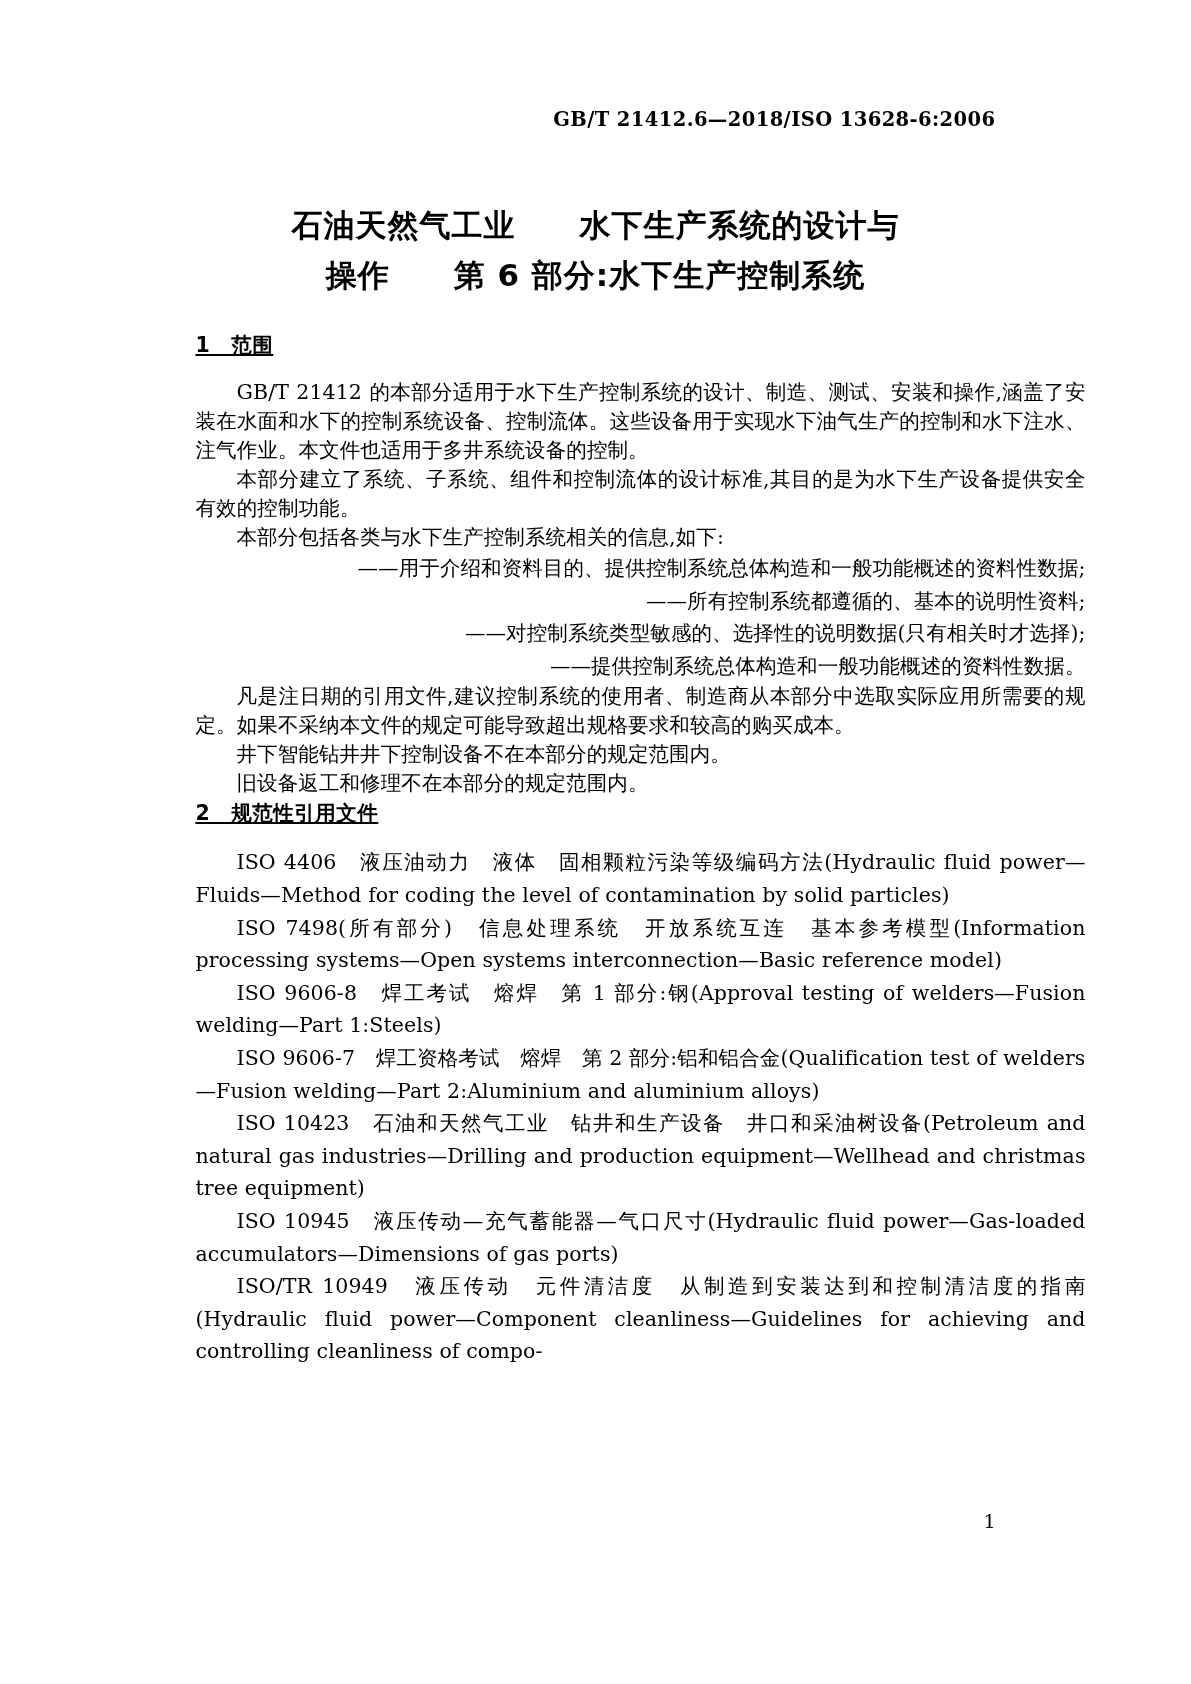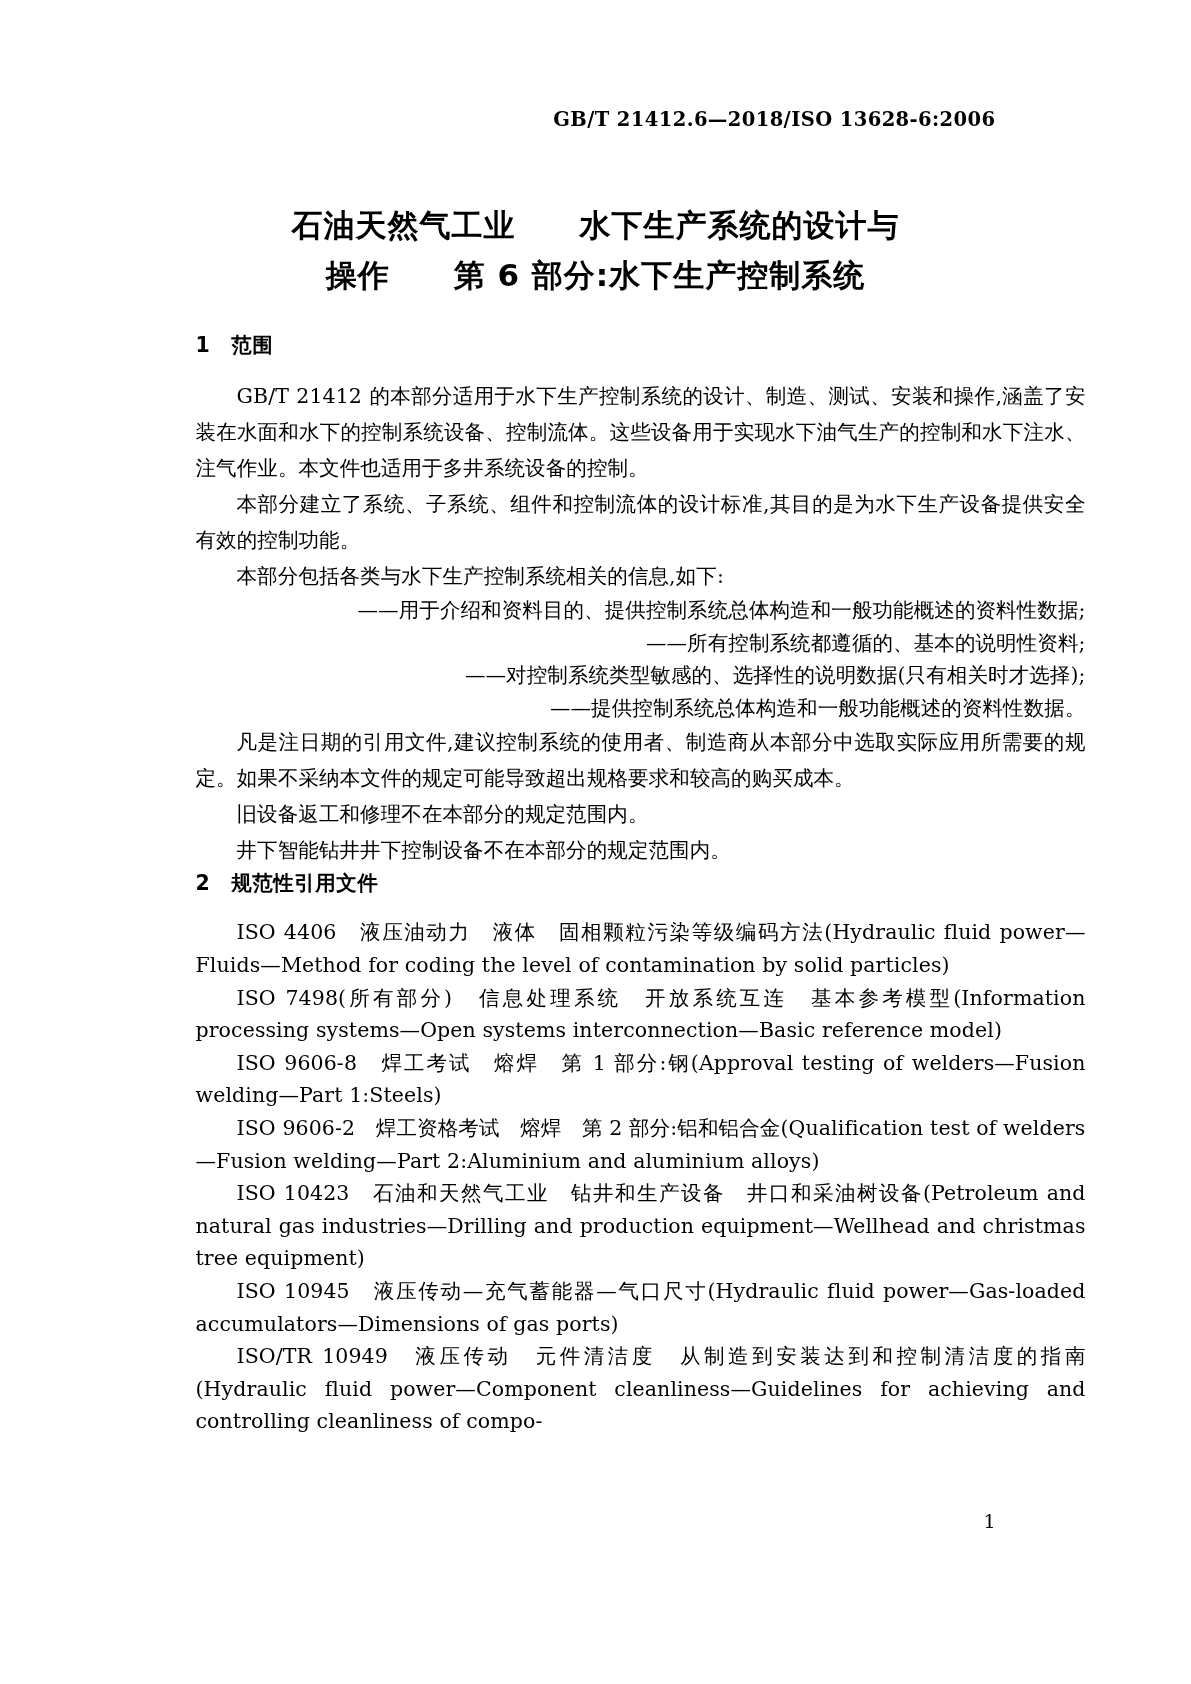--- a/index.html
+++ b/index.html
@@ -55,30 +55,31 @@
     width: 890px;
   }
   h2.section-head {
     font-family: "DejaVu Sans", "Liberation Sans", sans-serif;
     font-weight: bold;
     font-size: 20.5px;
     margin: 0;
     padding: 0;
     line-height: 30px;
     letter-spacing: 0.5px;
+    text-decoration: underline;
   }
   .sec1-head { margin-top: 16px; }
   .sec2-head { margin-top: 44px; }
   .body-block { margin-top: 18px; }
   p.para {
     margin: 0;
     padding: 0;
     font-family: "DejaVu Serif", "Liberation Serif", serif;
     font-size: 20.5px;
-    line-height: 36px;
+    line-height: 29px;
     text-align: justify;
     text-justify: inter-character;
     text-indent: 41px;
     letter-spacing: 0.1px;
     word-spacing: 0.5px;
   }
   p.dash-item {
     margin: 0;
     padding: 0;
     font-family: "DejaVu Serif", "Liberation Serif", serif;
@@ -130,31 +131,31 @@
       <p class="para">GB/T 21412 的本部分适用于水下生产控制系统的设计、制造、测试、安装和操作,涵盖了安装在水面和水下的控制系统设备、控制流体。这些设备用于实现水下油气生产的控制和水下注水、注气作业。本文件也适用于多井系统设备的控制。</p>
       <p class="para">本部分建立了系统、子系统、组件和控制流体的设计标准,其目的是为水下生产设备提供安全有效的控制功能。</p>
       <p class="para">本部分包括各类与水下生产控制系统相关的信息,如下:</p>
 
       <p class="dash-item">——用于介绍和资料目的、提供控制系统总体构造和一般功能概述的资料性数据;</p>
       <p class="dash-item">——所有控制系统都遵循的、基本的说明性资料;</p>
       <p class="dash-item">——对控制系统类型敏感的、选择性的说明数据(只有相关时才选择);</p>
       <p class="dash-item">——提供控制系统总体构造和一般功能概述的资料性数据。</p>
 
       <p class="para">凡是注日期的引用文件,建议控制系统的使用者、制造商从本部分中选取实际应用所需要的规定。如果不采纳本文件的规定可能导致超出规格要求和较高的购买成本。</p>
+      <p class="para">井下智能钻井井下控制设备不在本部分的规定范围内。</p>
       <p class="para">旧设备返工和修理不在本部分的规定范围内。</p>
-      <p class="para">井下智能钻井井下控制设备不在本部分的规定范围内。</p>
     </div>
 
     <h2 class="section-head sec2-head">2　规范性引用文件</h2>
 
     <div class="body-block">
       <p class="ref-item">ISO 4406　液压油动力　液体　固相颗粒污染等级编码方法(Hydraulic fluid power—Fluids—Method for coding the level of contamination by solid particles)</p>
       <p class="ref-item">ISO 7498(所有部分)　信息处理系统　开放系统互连　基本参考模型(Information processing systems—Open systems interconnection—Basic reference model)</p>
       <p class="ref-item">ISO 9606-8　焊工考试　熔焊　第 1 部分:钢(Approval testing of welders—Fusion welding—Part 1:Steels)</p>
-      <p class="ref-item">ISO 9606-2　焊工资格考试　熔焊　第 2 部分:铝和铝合金(Qualification test of welders—Fusion welding—Part 2:Aluminium and aluminium alloys)</p>
+      <p class="ref-item">ISO 9606-7　焊工资格考试　熔焊　第 2 部分:铝和铝合金(Qualification test of welders—Fusion welding—Part 2:Aluminium and aluminium alloys)</p>
       <p class="ref-item">ISO 10423　石油和天然气工业　钻井和生产设备　井口和采油树设备(Petroleum and natural gas industries—Drilling and production equipment—Wellhead and christmas tree equipment)</p>
       <p class="ref-item">ISO 10945　液压传动—充气蓄能器—气口尺寸(Hydraulic fluid power—Gas-loaded accumulators—Dimensions of gas ports)</p>
       <p class="ref-item">ISO/TR 10949　液压传动　元件清洁度　从制造到安装达到和控制清洁度的指南(Hydraulic fluid power—Component cleanliness—Guidelines for achieving and controlling cleanliness of compo-</p>
     </div>
 
   </div>
 
   <div class="page-number">1</div>
 
 </div>

